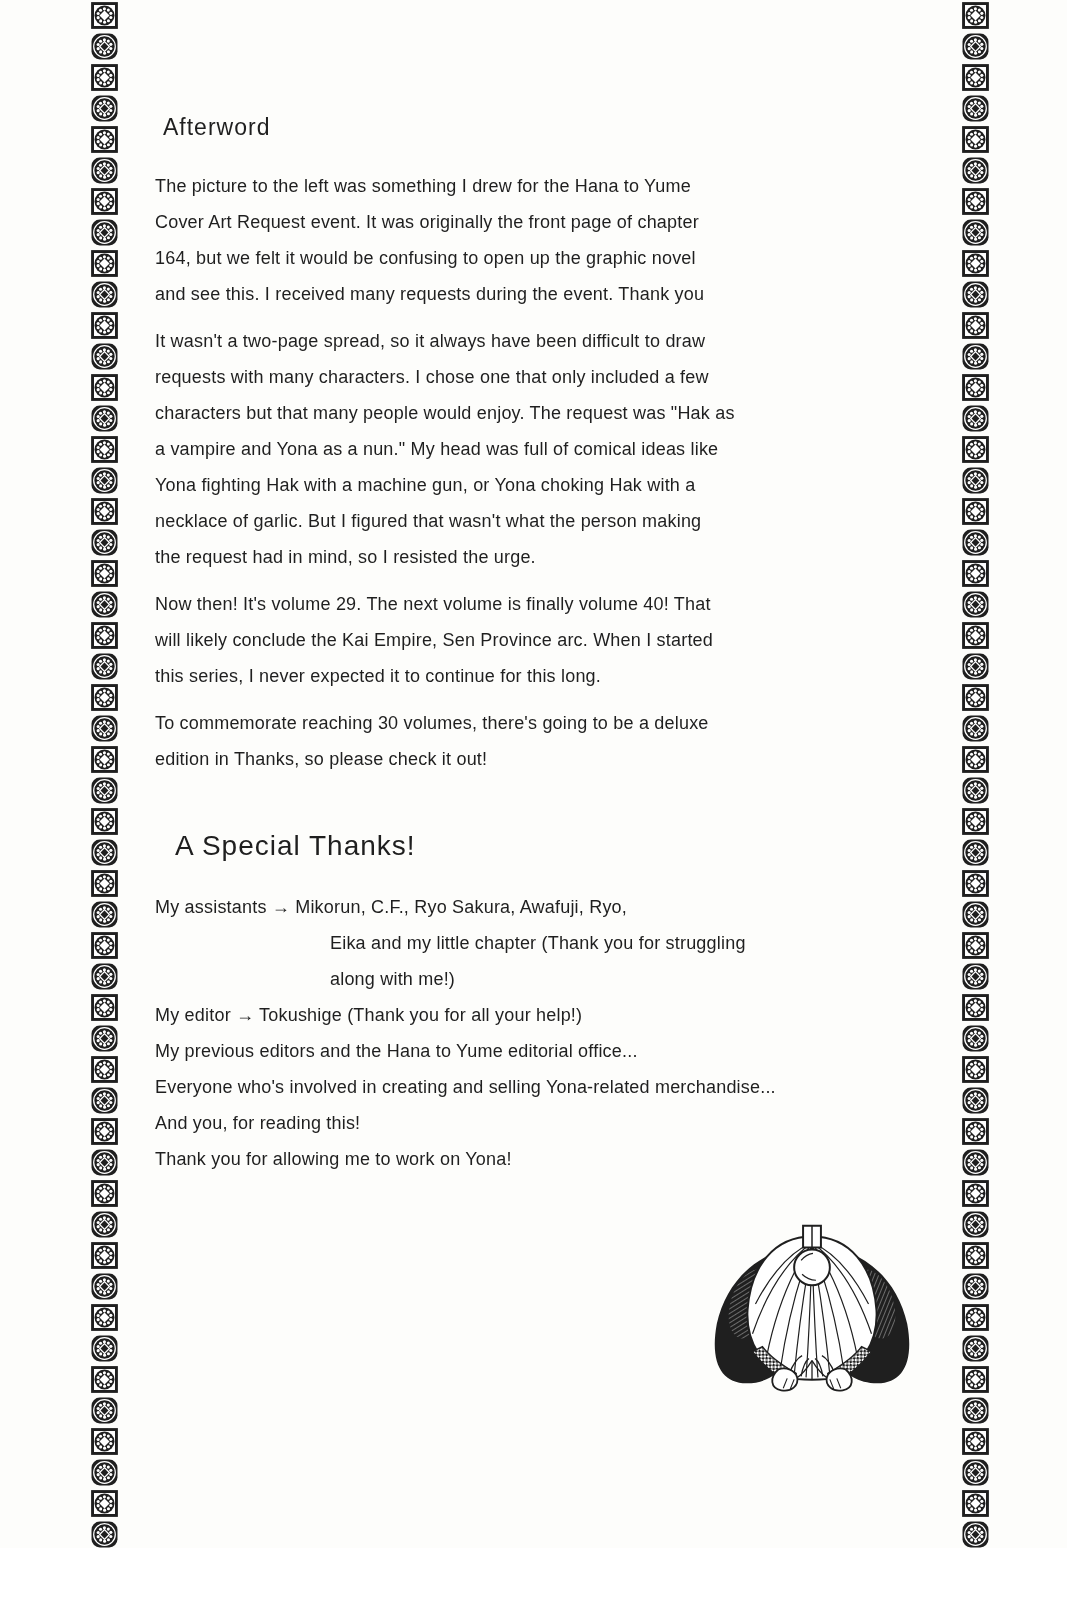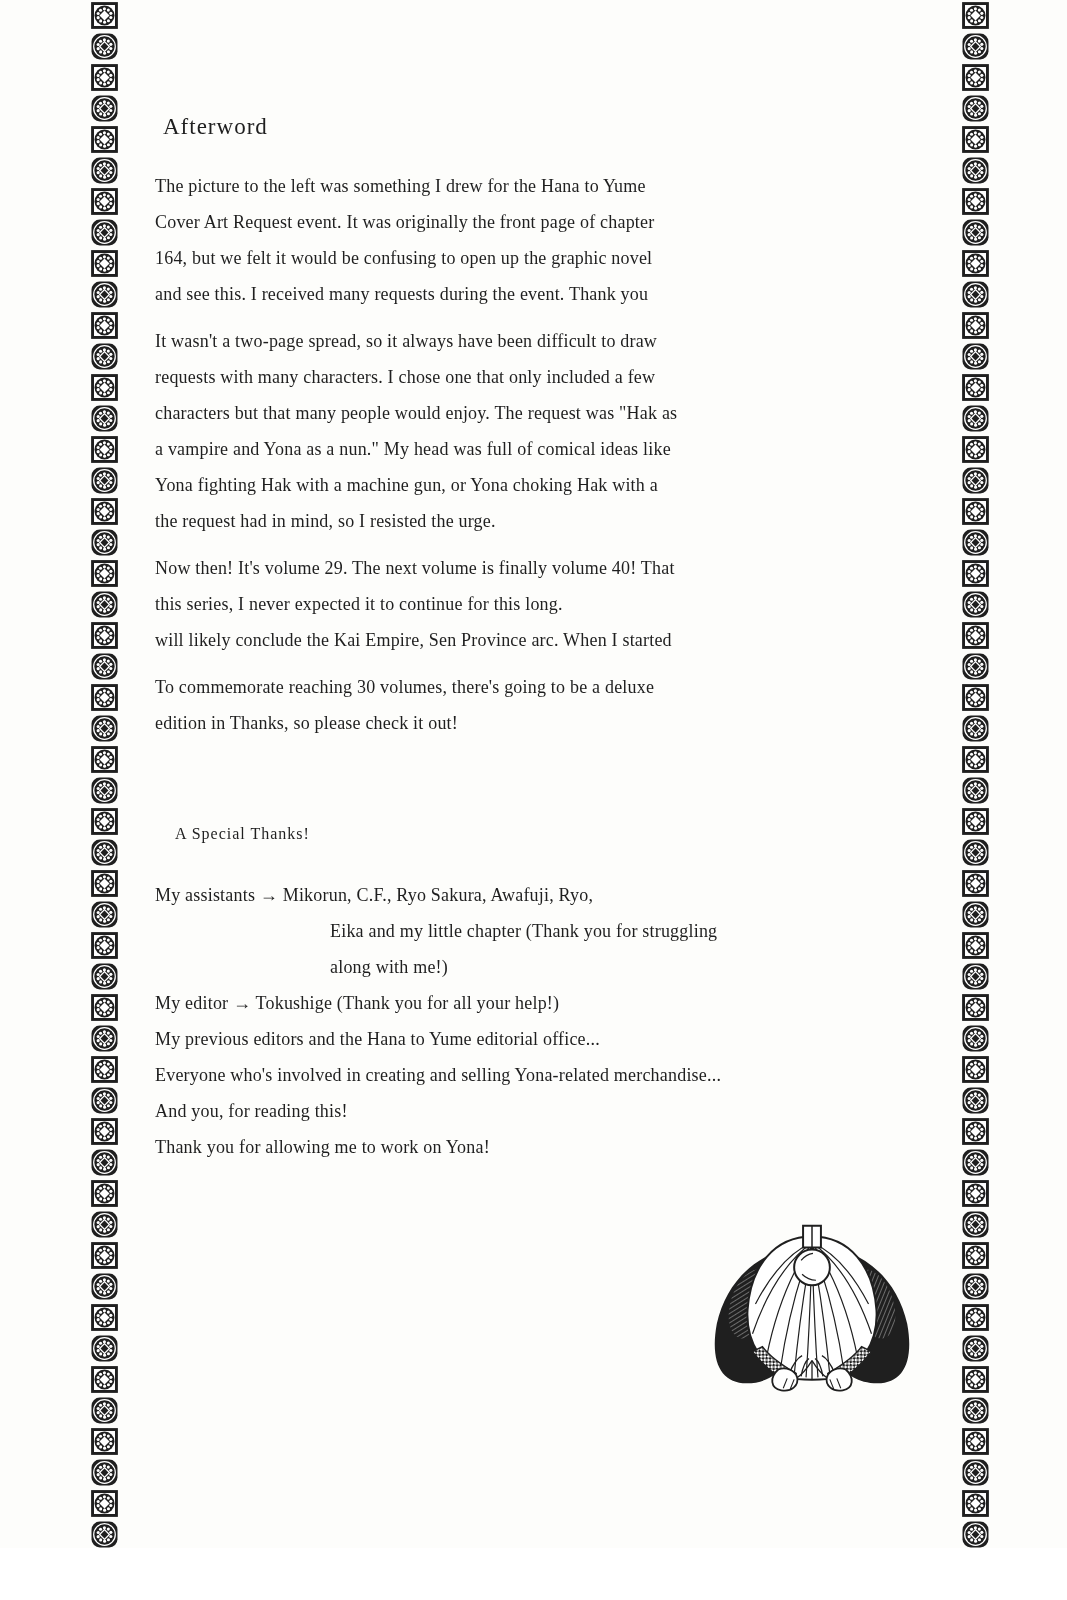--- a/index.html
+++ b/index.html
@@ -4,21 +4,21 @@
 <style>
   :root { --ink: #1f1f1f; --paper: #fdfdfb; }
   * { margin: 0; padding: 0; box-sizing: border-box; }
   html, body { background: #ffffff; }
   .page {
     position: relative;
     width: 1067px;
     height: 1548px;
     background: var(--paper);
     overflow: hidden;
-    font-family: Liberation Serif, serif;
+    font-family: Liberation Sans, sans-serif;
     color: var(--ink);
   }
   
   .border {
     position: absolute;
     top: 2px;
     display: flex;
     flex-direction: column;
     gap: 4px;
     width: 27px;
@@ -43,25 +43,25 @@
     margin-bottom: 26px;
   }
   .paragraph { margin-bottom: 11px; }
   .hand-line {
     font-size: 18px;
     line-height: 36px;
     letter-spacing: 0.2px;
     white-space: nowrap;
   }
   .thanks-heading {
-    font-size: 16px;
+    font-size: 28px;
     font-weight: normal;
     line-height: 30px;
     letter-spacing: 1px;
-    margin-top: 78px;
+    margin-top: 54px;
     margin-left: 20px;
     margin-bottom: 28px;
   }
   .thanks .hand-line.indent { padding-left: 175px; }
 
   
   .illustration {
     position: absolute;
     left: 693px;
     top: 1212px;
@@ -1700,26 +1700,27 @@
         <div class="hand-line">Cover Art Request event. It was originally the front page of chapter</div>
         <div class="hand-line">164, but we felt it would be confusing to open up the graphic novel</div>
         <div class="hand-line">and see this. I received many requests during the event. Thank you</div>
       </section>
     <section class="paragraph">
         <div class="hand-line">It wasn't a two-page spread, so it always have been difficult to draw</div>
         <div class="hand-line">requests with many characters. I chose one that only included a few</div>
         <div class="hand-line">characters but that many people would enjoy. The request was "Hak as</div>
         <div class="hand-line">a vampire and Yona as a nun." My head was full of comical ideas like</div>
         <div class="hand-line">Yona fighting Hak with a machine gun, or Yona choking Hak with a</div>
+        <div class="hand-line">necklace of garlic. But I figured that wasn't what the person making</div>
         <div class="hand-line">the request had in mind, so I resisted the urge.</div>
       </section>
     <section class="paragraph">
         <div class="hand-line">Now then! It's volume 29. The next volume is finally volume 40! That</div>
+        <div class="hand-line">will likely conclude the Kai Empire, Sen Province arc. When I started</div>
         <div class="hand-line">this series, I never expected it to continue for this long.</div>
-        <div class="hand-line">will likely conclude the Kai Empire, Sen Province arc. When I started</div>
       </section>
     <section class="paragraph">
         <div class="hand-line">To commemorate reaching 30 volumes, there's going to be a deluxe</div>
         <div class="hand-line">edition in Thanks, so please check it out!</div>
       </section>
 
     <h2 class="thanks-heading">A Special Thanks!</h2>
 
     <section class="thanks">
         <div class="hand-line">My assistants → Mikorun, C.F., Ryo Sakura, Awafuji, Ryo,</div>

